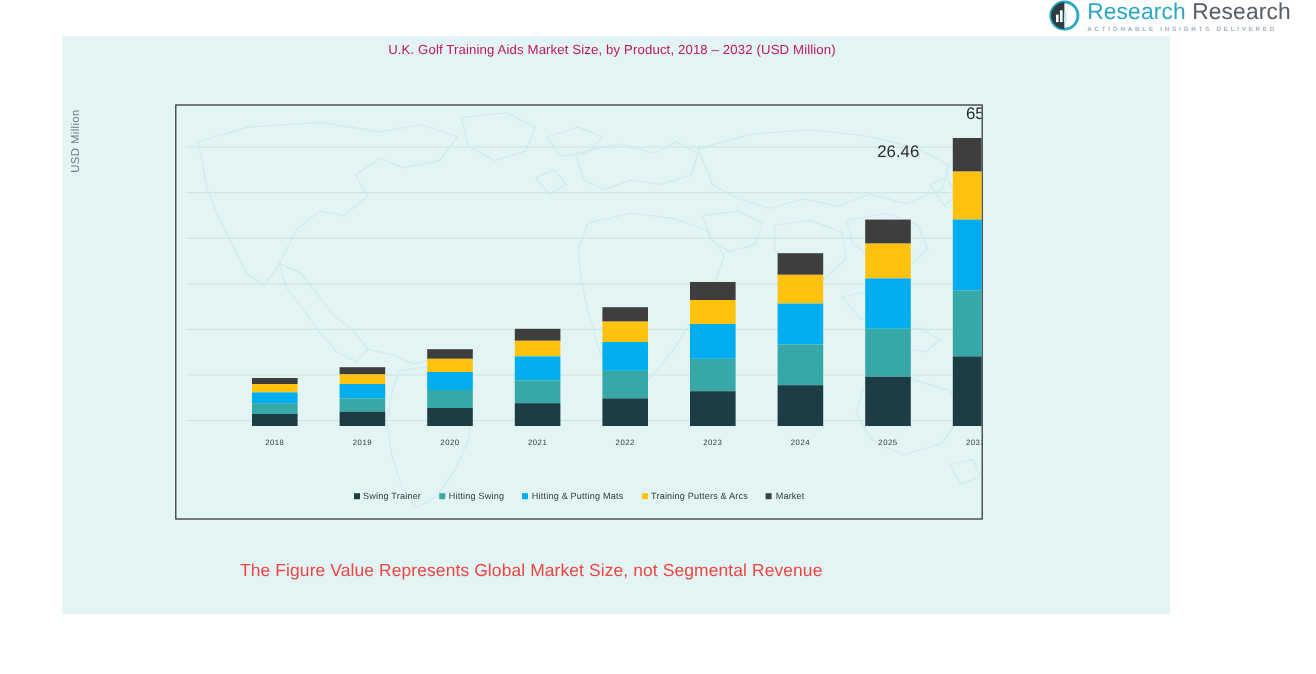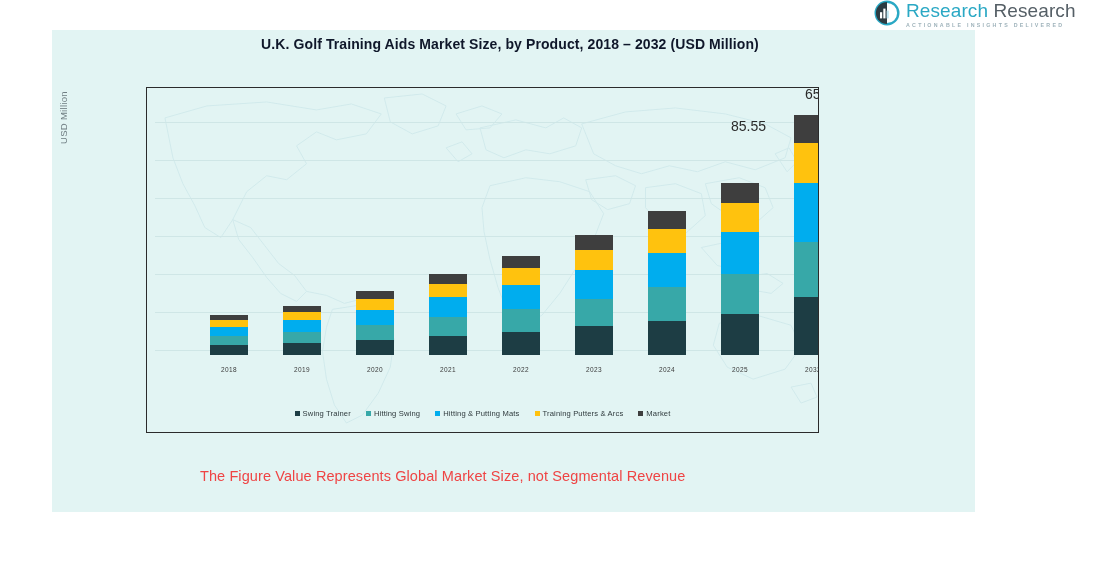--- a/index.html
+++ b/index.html
@@ -67,23 +67,23 @@
     background: #e2f4f3;
   }
 
   
   #chart-title {
     position: absolute;
     left: 160px;
     top: 36px;
     width: 700px;
     text-align: center;
-    font-size: 14px;
-    font-weight: bold;
-    color: #0f172a;
+    font-size: 11px;
+    font-weight: normal;
+    color: #be185d;
     letter-spacing: .1px;
   }
 
   
   #chart-frame {
     position: absolute;
     left: 146px;
     top: 87px;
     width: 673px;
     height: 346px;
@@ -269,21 +269,21 @@
   <div id="gridlines">
     <div class="gridline" style="top:34px"></div>
     <div class="gridline" style="top:72px"></div>
     <div class="gridline" style="top:110px"></div>
     <div class="gridline" style="top:148px"></div>
     <div class="gridline" style="top:186px"></div>
     <div class="gridline" style="top:224px"></div>
     <div class="gridline" style="top:262px"></div>
   </div>
 
-  <div class="value-label" style="left:584px; top:30px;">85.55</div>
+  <div class="value-label" style="left:584px; top:30px;">26.46</div>
   <div class="value-label" style="left:658px; top:-2px;">65.44</div>
 
   <div id="plot">
       <div class="bar-col" style="left: 63px; width: 38px;">
         <div class="seg" style="height: 9.54571px; background-color: rgb(29, 61, 68);"></div>
         <div class="seg" style="height: 9.17857px; background-color: rgb(55, 168, 168);"></div>
         <div class="seg" style="height: 9.54571px; background-color: rgb(0, 173, 238);"></div>
         <div class="seg" style="height: 6.60857px; background-color: rgb(255, 194, 14);"></div>
         <div class="seg" style="height: 4.77286px; background-color: rgb(62, 62, 62);"></div>
       </div>

